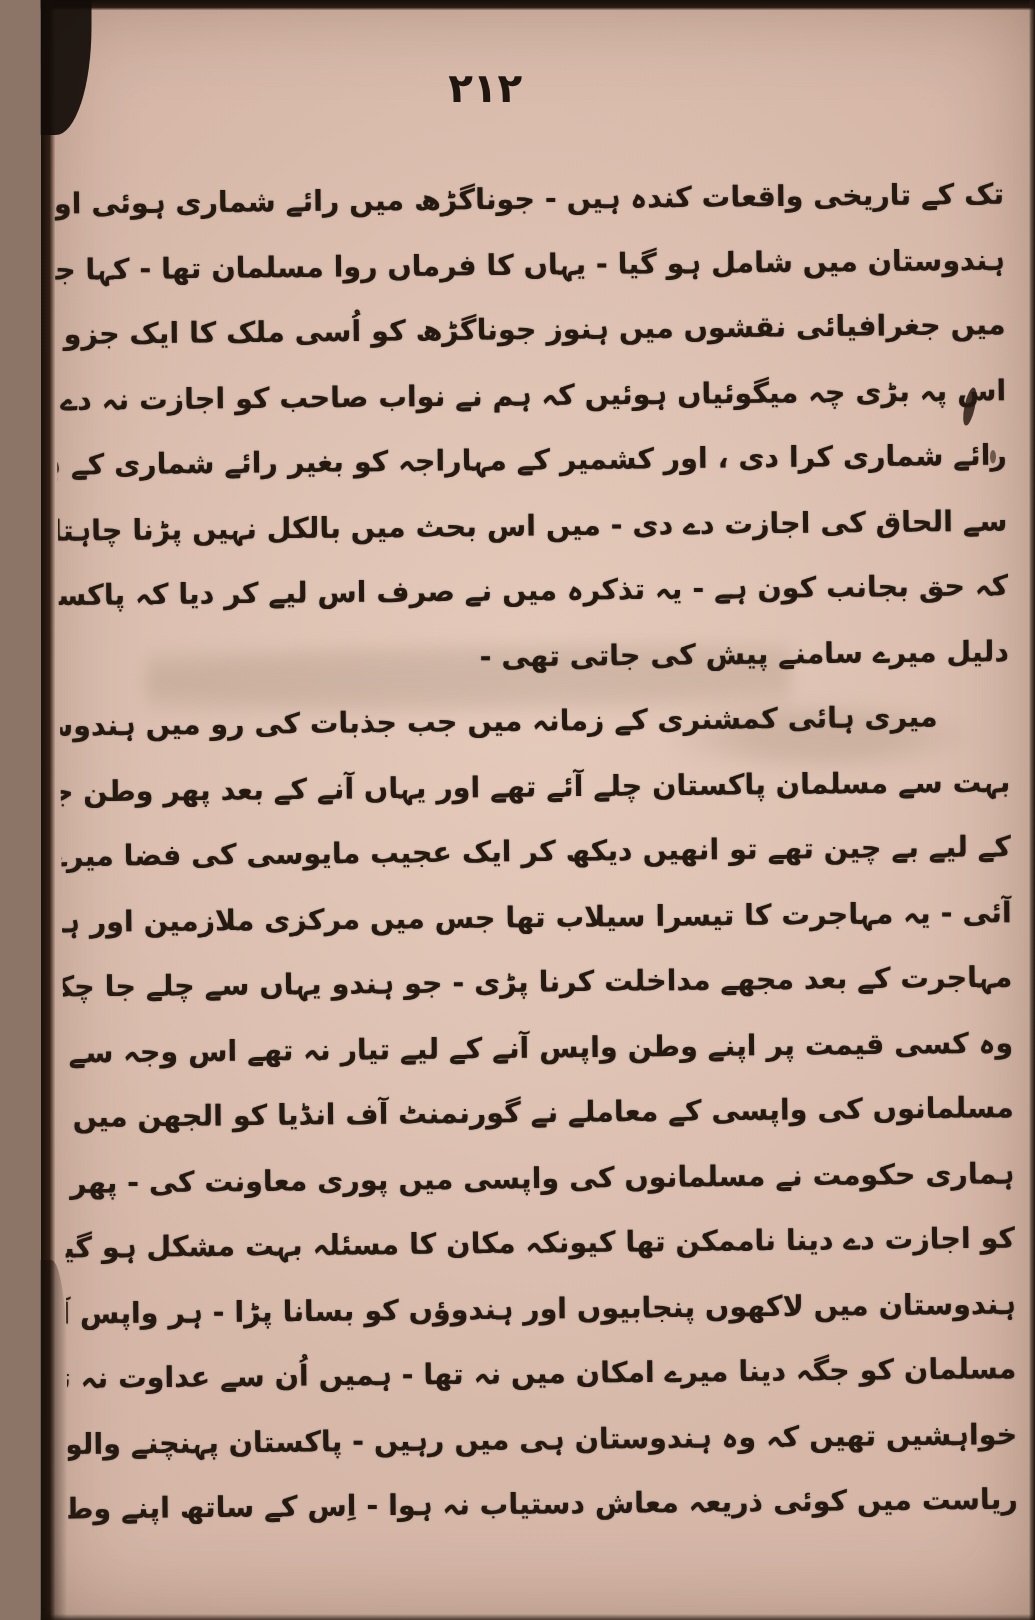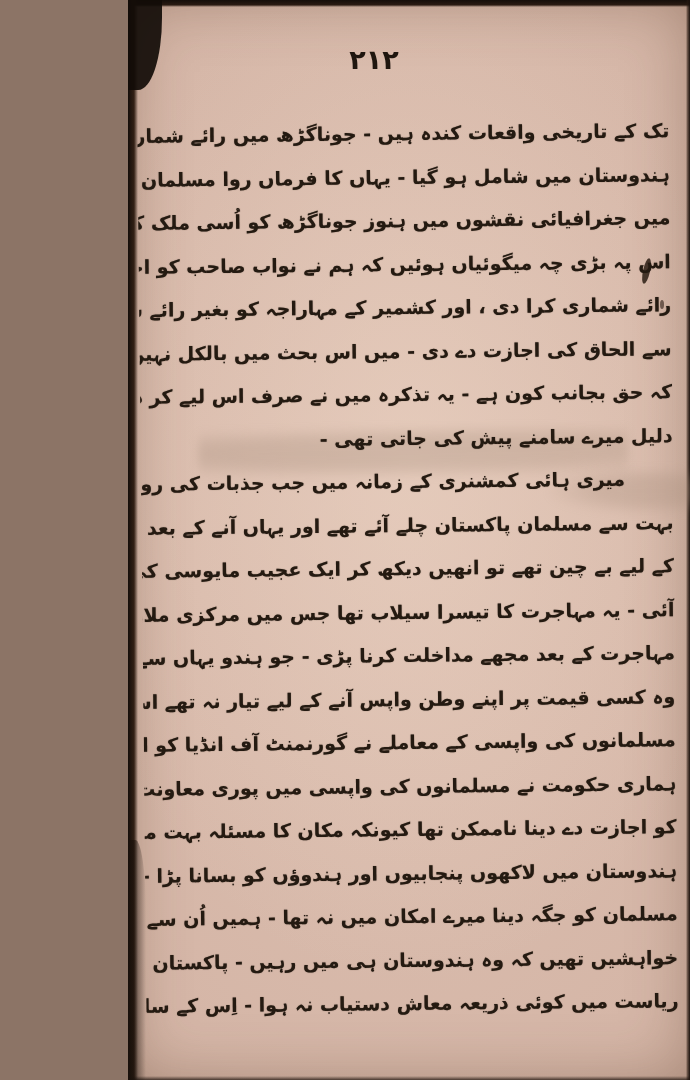--- a/index.html
+++ b/index.html
@@ -2,21 +2,21 @@
 <html lang="ur" dir="rtl"><head>
 <meta charset="utf-8">
 <style>
   html,body{margin:0;padding:0;}
   body{
     width:690px;height:1080px;overflow:hidden;
     font-family:"DejaVu Sans",sans-serif;
     background:#8c7466;
   }
   .scan{
-    position:relative;width:562px;height:1080px;overflow:hidden;
+    position:relative;width:663px;height:1080px;overflow:hidden;
     background:
       radial-gradient(ellipse 90% 70% at 50% 42%, rgba(236,212,196,.55), rgba(236,212,196,0) 70%),
       radial-gradient(ellipse 120% 100% at 50% 50%, #dcbfb0 0%, #d5b6a7 55%, #c7a696 85%, #b99786 100%);
     box-shadow:inset 0 0 60px rgba(90,60,40,.35);
   }
   
   .edge{position:absolute;pointer-events:none;}
   .edge-top{top:0;left:0;width:100%;height:7px;background:linear-gradient(180deg,#150e0a 0%,#2a1b12 70%,rgba(42,27,18,0) 100%);}
   .edge-left{top:0;left:0;width:10px;height:100%;background:linear-gradient(90deg,#150e0a 0%,#322015 60%,rgba(50,32,21,0) 100%);}
   .edge-right{top:0;right:0;width:4px;height:100%;background:linear-gradient(270deg,#1a110c 0%,rgba(42,27,18,.5) 70%,rgba(42,27,18,0) 100%);}

